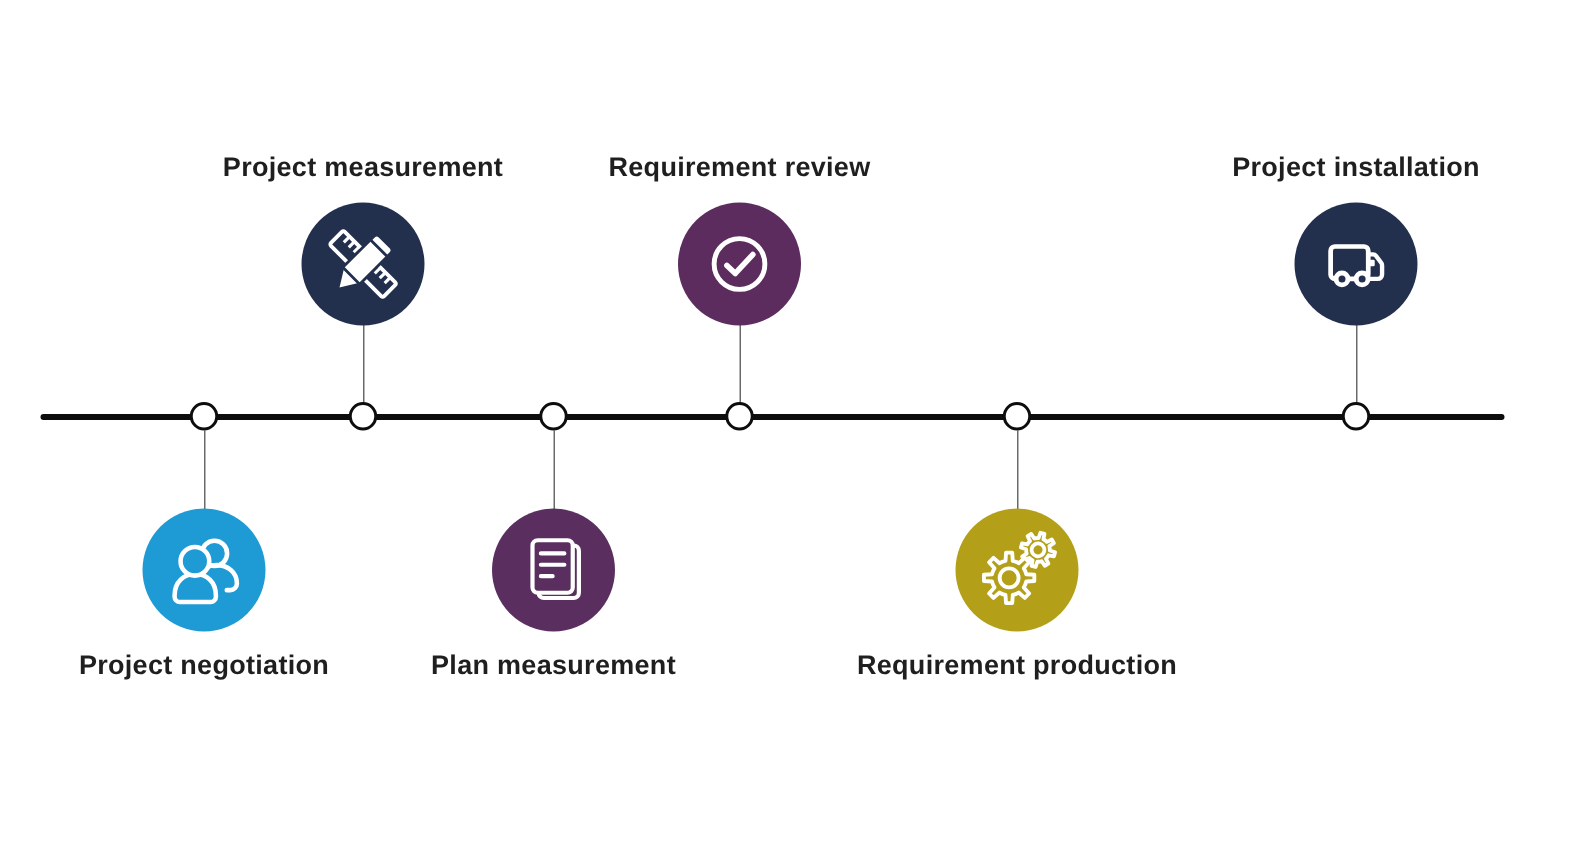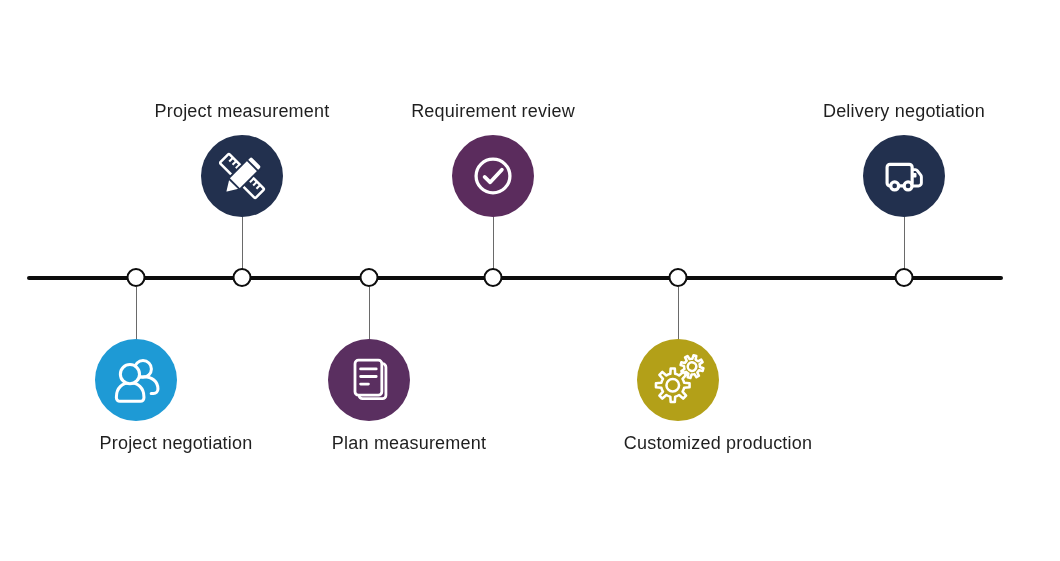--- a/index.html
+++ b/index.html
@@ -11,25 +11,25 @@
   .timeline-line {
     position:absolute; left:27px; top:276px; width:976px; height:4px;
     background:var(--line); border-radius:2px; z-index:1;
   }
   .step { position:absolute; top:0; height:100%; width:0; }
   .s1 { left:136px; } .s2 { left:242px; } .s3 { left:369px; }
   .s4 { left:493px; } .s5 { left:678px; } .s6 { left:904px; }
 
   .label {
     position:absolute; left:0; transform:translateX(-50%);
-    white-space:nowrap; font-size:18px; line-height:20px; font-weight:400;
+    white-space:nowrap; font-size:18px; line-height:20px; font-weight:700;
     letter-spacing:0.2px; color:var(--text); z-index:3;
   }
   .above .label { top:101px; }
-  .below .label { top:433px;margin-left:40px; }
+  .below .label { top:433px; }
 
   .bubble {
     position:absolute; left:0; transform:translateX(-50%);
     width:82px; height:82px; border-radius:50%;
     display:flex; align-items:center; justify-content:center; z-index:3;
   }
   .above .bubble { top:135px; }
   .below .bubble { top:339px; }
 
   .connector { position:absolute; left:-0.5px; width:1px; background:var(--conn); z-index:0; }
@@ -115,31 +115,31 @@
         <g transform="translate(36 12.5) scale(0.68) rotate(15)">
           <path d="M9.78 -2.08 L14.39 -1.77 L14.39 1.77 L9.78 2.08 A10 10 0 0 1 8.39 5.45 L11.43 8.93 L8.93 11.43 L5.45 8.39 A10 10 0 0 1 2.08 9.78 L1.77 14.39 L-1.77 14.39 L-2.08 9.78 A10 10 0 0 1 -5.45 8.39 L-8.93 11.43 L-11.43 8.93 L-8.39 5.45 A10 10 0 0 1 -9.78 2.08 L-14.39 1.77 L-14.39 -1.77 L-9.78 -2.08 A10 10 0 0 1 -8.39 -5.45 L-11.43 -8.93 L-8.93 -11.43 L-5.45 -8.39 A10 10 0 0 1 -2.08 -9.78 L-1.77 -14.39 L1.77 -14.39 L2.08 -9.78 A10 10 0 0 1 5.45 -8.39 L8.93 -11.43 L11.43 -8.93 L8.39 -5.45 A10 10 0 0 1 9.78 -2.08 Z" fill="var(--c,#b3a018)" stroke="#fff" stroke-width="3.2" stroke-linejoin="round"></path>
           <circle cx="0" cy="0" r="5.4" fill="none" stroke="#fff" stroke-width="3.2"></circle>
         </g>
         <g transform="translate(19.5 28.5)">
           <path d="M9.78 -2.08 L14.39 -1.77 L14.39 1.77 L9.78 2.08 A10 10 0 0 1 8.39 5.45 L11.43 8.93 L8.93 11.43 L5.45 8.39 A10 10 0 0 1 2.08 9.78 L1.77 14.39 L-1.77 14.39 L-2.08 9.78 A10 10 0 0 1 -5.45 8.39 L-8.93 11.43 L-11.43 8.93 L-8.39 5.45 A10 10 0 0 1 -9.78 2.08 L-14.39 1.77 L-14.39 -1.77 L-9.78 -2.08 A10 10 0 0 1 -8.39 -5.45 L-11.43 -8.93 L-8.93 -11.43 L-5.45 -8.39 A10 10 0 0 1 -2.08 -9.78 L-1.77 -14.39 L1.77 -14.39 L2.08 -9.78 A10 10 0 0 1 5.45 -8.39 L8.93 -11.43 L11.43 -8.93 L8.39 -5.45 A10 10 0 0 1 9.78 -2.08 Z" fill="var(--c,#b3a018)" stroke="#fff" stroke-width="2.2" stroke-linejoin="round"></path>
           <circle cx="0" cy="0" r="5.4" fill="none" stroke="#fff" stroke-width="2.2"></circle>
         </g>
       </svg>
     </div>
-    <div class="label">Customized production</div>
+    <div class="label">Requirement production</div>
   </div>
 
   <div class="step above s6">
     <div class="connector"></div>
     <div class="node"></div>
     <div class="bubble" style="background-color: rgb(34, 48, 78); --c: #22304e;">
       <svg width="56" height="56" viewBox="0 0 48 48">
         <rect x="9.5" y="14" width="21.5" height="18.5" rx="2.5" fill="none" stroke="#fff" stroke-width="2.7"></rect>
         <path d="M31 18.5 h2.8 a2 2 0 0 1 1.6 0.8 l3 4 a2.5 2.5 0 0 1 0.5 1.5 v5.2 a2.5 2.5 0 0 1 -2.5 2.5 h-5.4" fill="none" stroke="#fff" stroke-width="2.5" stroke-linejoin="round"></path>
         <rect x="31.5" y="21.5" width="3.2" height="3.8" rx="0.8" fill="#fff"></rect>
         <circle cx="16" cy="32.5" r="3.4" fill="var(--c,#22304e)" stroke="#fff" stroke-width="2.8"></circle>
         <circle cx="27.5" cy="32.5" r="3.4" fill="var(--c,#22304e)" stroke="#fff" stroke-width="2.8"></circle>
       </svg>
     </div>
-    <div class="label">Delivery negotiation</div>
+    <div class="label">Project installation</div>
   </div>
 
 </div>
 
 </body></html>

